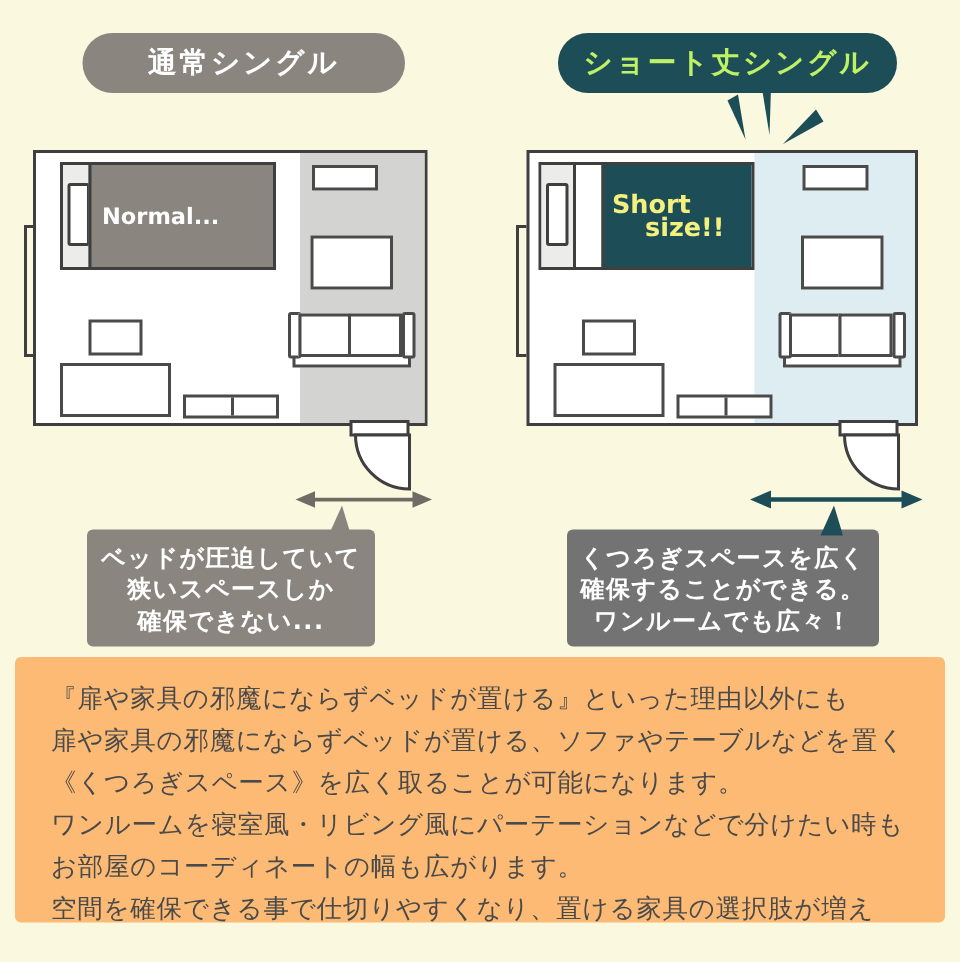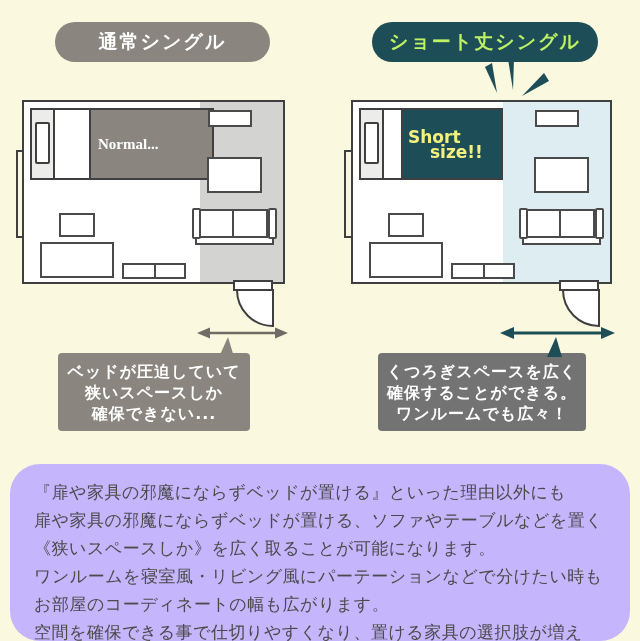--- a/index.html
+++ b/index.html
@@ -37,42 +37,42 @@
   .sofa-arm{position:absolute;top:0;width:9px;height:31px;background:#fff;border:2px solid #4a4a4a;border-radius:2px;}
   .sofa-cushion{position:absolute;top:1px;width:35px;height:29px;background:#fff;border:2px solid #4a4a4a;}
   
   .bubble{
     position:absolute;border-radius:4px;display:flex;flex-direction:column;justify-content:center;align-items:center;
     color:#ffffff;font-weight:bold;font-size:16px;line-height:21px;text-align:center;letter-spacing:1px;
   }
   .bubble-gray{background:#8a857e;}
   .bubble-teal{background:#737373;}
   
-  .card{position:absolute;left:10px;top:464px;width:620px;height:177px;border-radius:30px;background:#c4b5fd;}
+  .card{position:absolute;left:10px;top:438px;width:620px;height:177px;border-radius:4px;background:#fdba74;}
   .card-text{position:absolute;left:24px;top:14px;right:12px;color:#4a4a4a;font-size:17px;line-height:28px;letter-spacing:0.5px;}
   .overlay{position:absolute;left:0;top:0;pointer-events:none;}
 </style>
 </head>
 <body>
 
 <div class="canvas">
 
   <div class="window" style="left:16px;top:150px;"></div>
   <div class="window" style="left:344px;top:150px;"></div>
 
   <div class="badge badge-gray" style="left:55px;top:22px;width:215px;">
     <span>通常シングル</span>
   </div>
   <div class="badge badge-teal" style="left:372px;top:22px;width:226px;">
     <span>ショート丈シングル</span>
   </div>
 
   <div class="room" style="left:22px;top:100px;width:263px;height:184px;">
     <div class="strip" style="left:176px;width:83px;background:#d3d3d1;"></div>
-    <div class="bed" style="left:6px;top:6px;width:184px;height:72px;font-family:Liberation Serif, serif;">
+    <div class="bed" style="left:16px;top:6px;width:144px;height:72px;">
       <div class="headboard"></div>
       <div class="pillow"></div>
       <div class="blanket blanket-gray" style="width:123px;">
         <span class="bed-label">Normal...</span>
       </div>
     </div>
     <div class="furn" style="left:184px;top:8px;width:44px;height:17px;"></div>
     <div class="furn" style="left:183px;top:55px;width:55px;height:36px;"></div>
     <div class="sofa" style="left:168px;top:106px;">
       <div class="sofa-base"></div>
@@ -124,21 +124,21 @@
   <div class="bubble bubble-teal" style="left:378px;top:353px;width:208px;height:78px;">
     <span>くつろぎスペースを広く</span>
     <span>確保することができる。</span>
     <span>ワンルームでも広々！</span>
   </div>
 
   <div class="card">
     <div class="card-text">
       <div>『扉や家具の邪魔にならずベッドが置ける』といった理由以外にも</div>
       <div>扉や家具の邪魔にならずベッドが置ける、ソファやテーブルなどを置く</div>
-      <div>《狭いスペースしか》を広く取ることが可能になります。</div>
+      <div>《くつろぎスペース》を広く取ることが可能になります。</div>
       <div>ワンルームを寝室風・リビング風にパーテーションなどで分けたい時も</div>
       <div>お部屋のコーディネートの幅も広がります。</div>
       <div>空間を確保できる事で仕切りやすくなり、置ける家具の選択肢が増え</div>
     </div>
   </div>
 
   <svg class="overlay" width="640" height="641" viewBox="0 0 640 641">
 
     <g fill="#1d4e57">
       <polygon points="492,63 485,67 497,93"></polygon>

